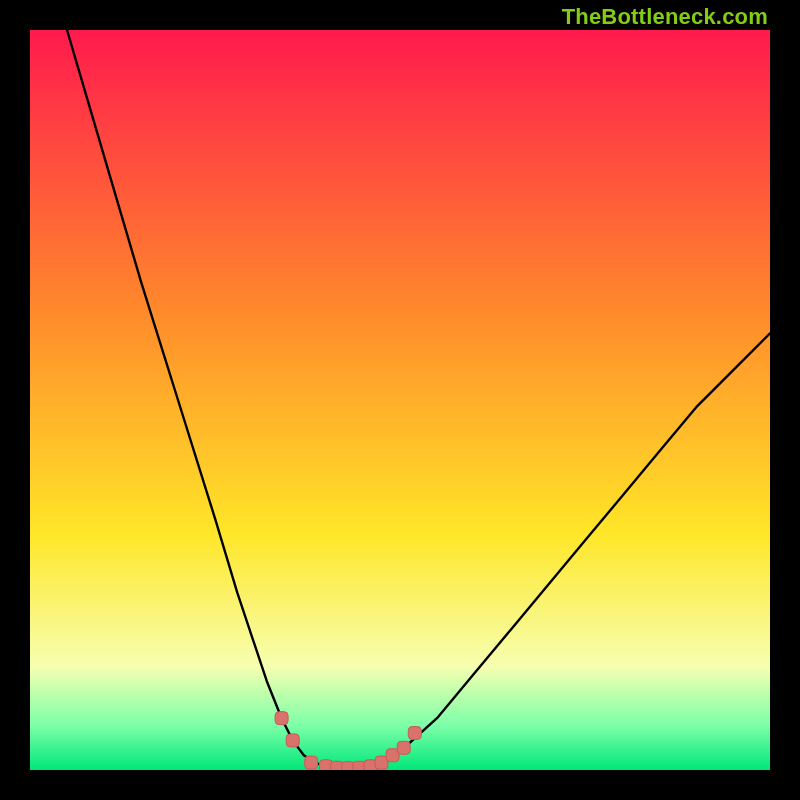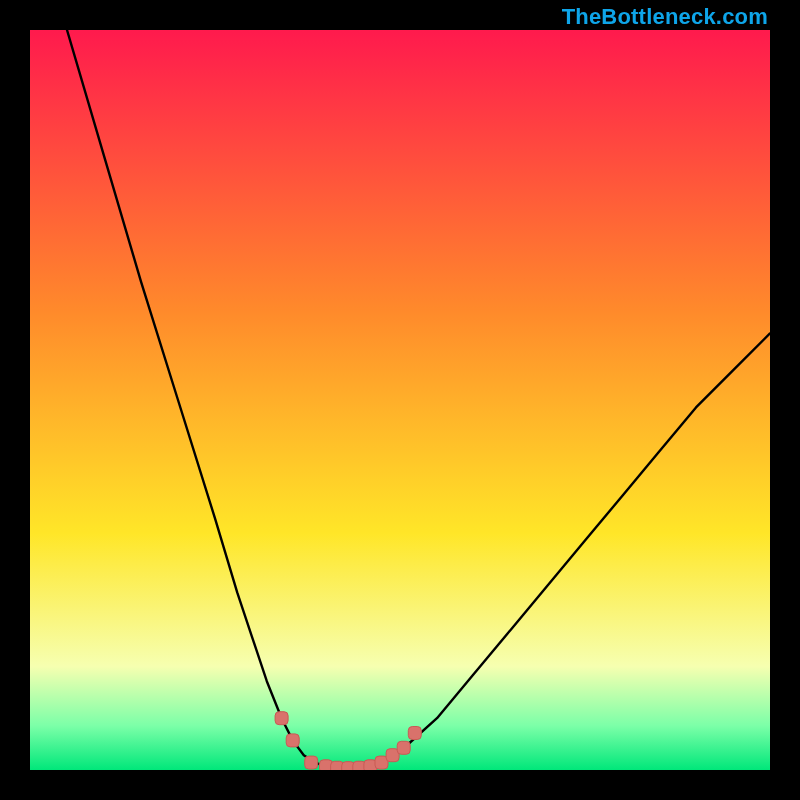--- a/index.html
+++ b/index.html
@@ -21,21 +21,21 @@
     left: 30px;
     top: 30px;
     width: 740px;
     height: 740px;
     overflow: hidden;
   }
   .watermark {
     position: absolute;
     top: 4px;
     right: 32px;
-    color: #0ea5e9;
+    color: #84cc16;
     font-size: 22px;
     font-weight: 600;
     letter-spacing: 0.2px;
     user-select: none;
   }
   svg { display: block; }
 </style>
 </head>
 <body>
 

